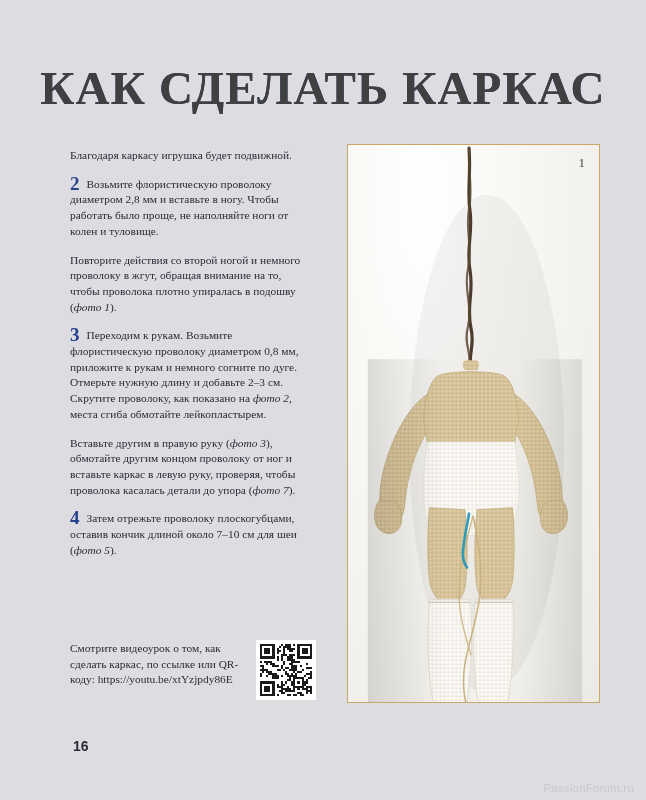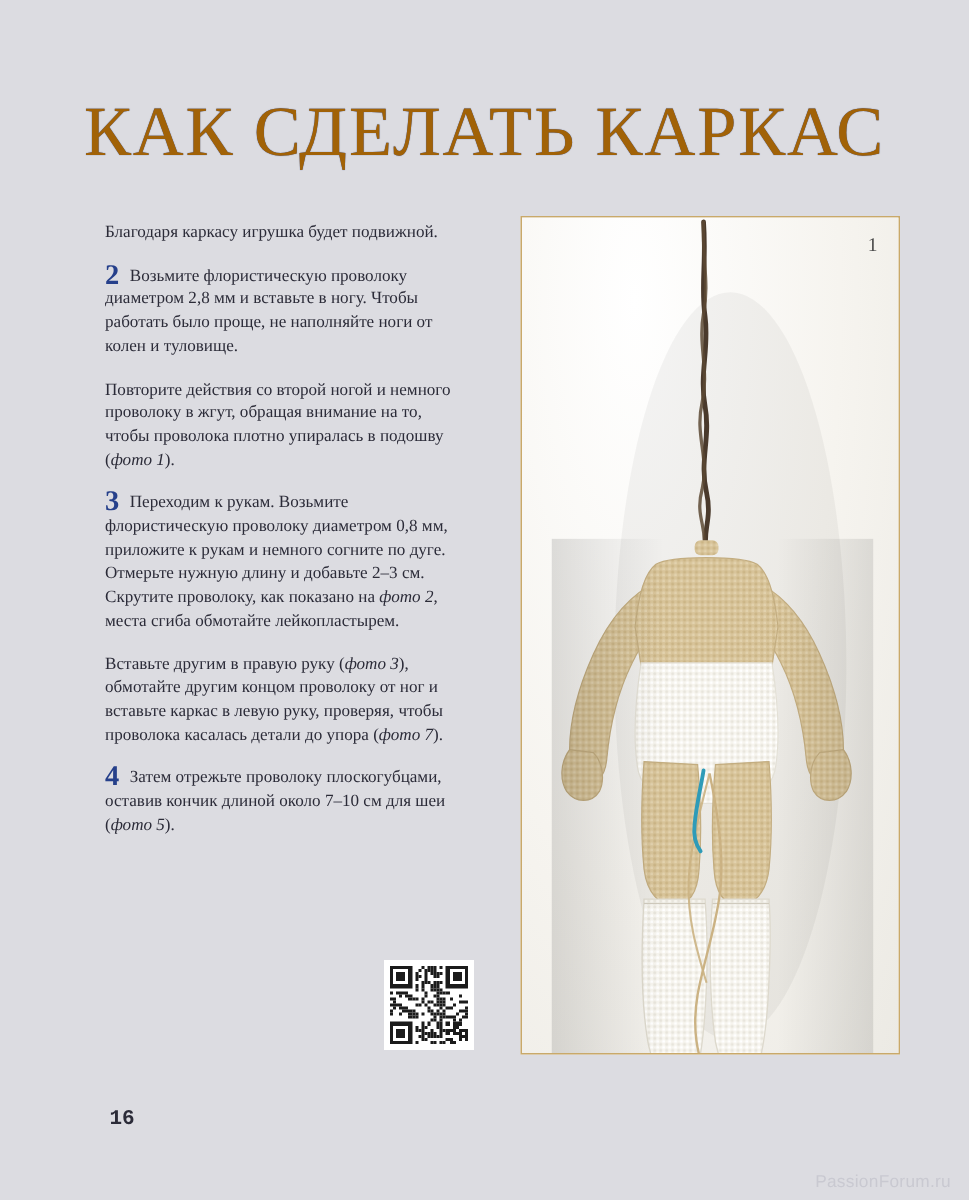--- a/index.html
+++ b/index.html
@@ -15,22 +15,22 @@
   
   .title{
     position:absolute;
     left:0;right:0;
     top:62px;
     text-align:center;
     font-family:"Liberation Serif", serif;
     font-size:47px;
     line-height:52px;
     letter-spacing:1.2px;
-    color:#a16207;
-    font-weight:400;
+    color:#404040;
+    font-weight:700;
     white-space:nowrap;
     text-shadow:0 0 0.6px #26408b;
   }
 
   
   .col{
     position:absolute;
     left:70px;
     top:148px;
     width:243px;
@@ -106,21 +106,21 @@
 
   
   .doll{position:absolute;left:0;top:0;width:100%;height:100%;}
 
   
   .page-num{
     position:absolute;
     left:73px;top:738px;
     font-size:14px;
     color:#2b2b38;
-    font-family:Liberation Mono, monospace;
+    font-family:Liberation Sans, sans-serif;
     font-weight:700;
   }
   .watermark{
     position:absolute;
     right:12px;bottom:6px;
     font-family:"Liberation Sans", sans-serif;
     font-size:11.5px;
     color:#c9c9d1;
     letter-spacing:0.2px;
   }
@@ -148,20 +148,25 @@
     </p>
 
     <p><span>Вставьте другим в правую руку (</span><span class="it">фото 3</span><span>), обмотайте другим концом проволоку от ног и вставьте каркас в левую руку, проверяя, чтобы проволока касалась детали до упора (</span><span class="it">фото 7</span><span>).</span></p>
 
     <p class="step">
       <span class="num">4</span><span>Затем отрежьте проволоку плоскогубцами, оставив кончик длиной около 7–10 см для шеи (</span><span class="it">фото 5</span><span>).</span>
     </p>
 
   </div>
 
+  <div class="qr-para">
+    <span>Смотрите видеоурок о том, как</span>
+    <span>сделать каркас, по ссылке или</span>
+    <span>QR-коду: https://youtu.be/</span><span>xtYzjpdy86E</span>
+  </div>
 
   <div class="qr-box">
     <div class="qr-inner" id="qr-inner">
         <i></i>
         <i></i>
         <i></i>
         <i></i>
         <i></i>
         <i></i>
         <i></i>

